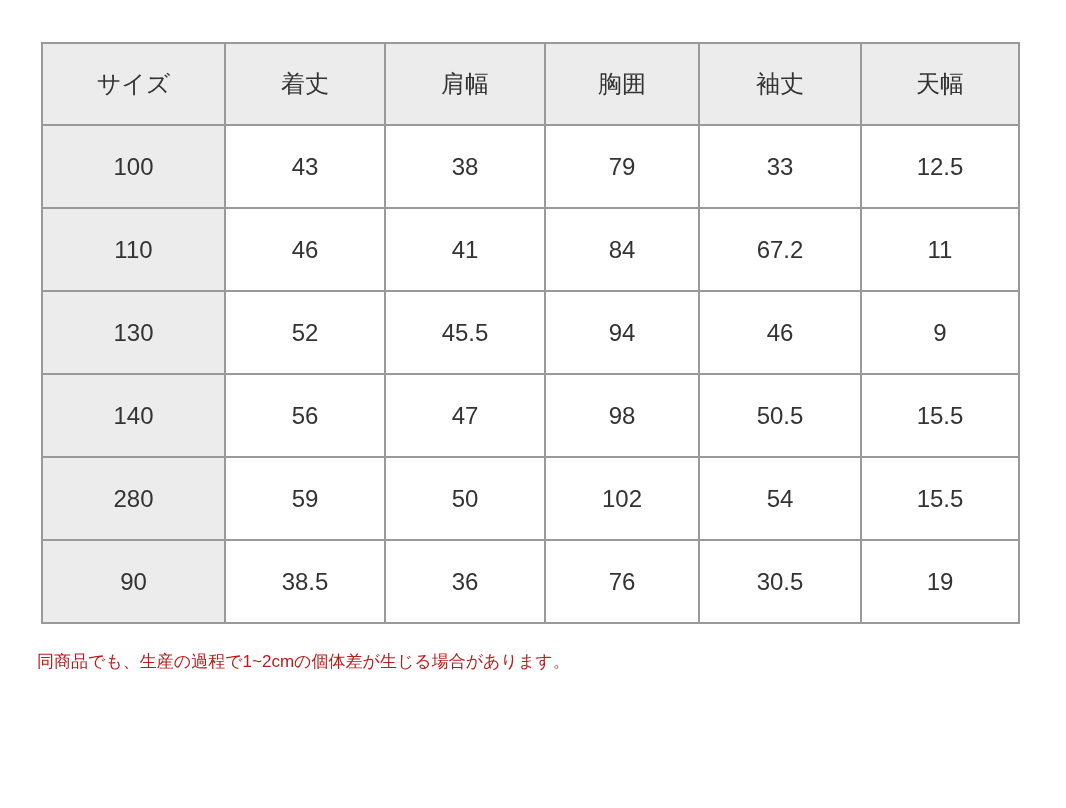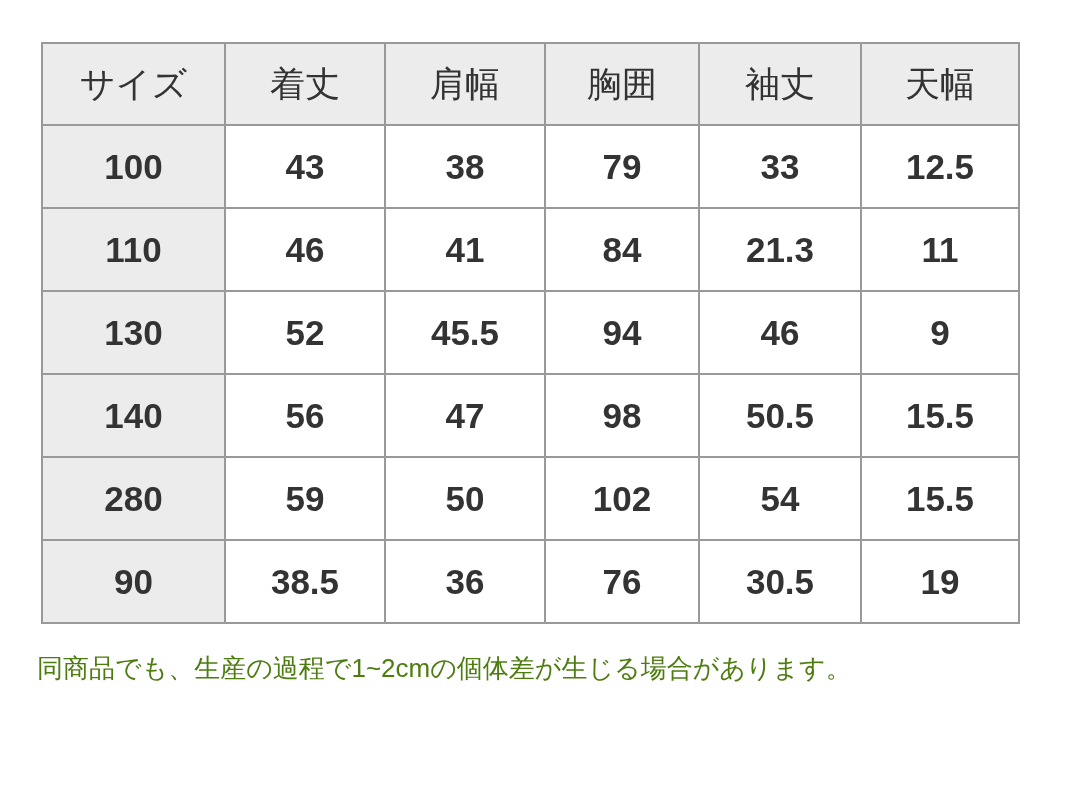--- a/index.html
+++ b/index.html
@@ -20,48 +20,47 @@
   table.size-table {
     border-collapse: collapse;
     table-layout: fixed;
     width: 977px;
   }
   .size-table th,
   .size-table td {
     border: 2px solid #999999;
     text-align: center;
     vertical-align: middle;
-    font-size: 35px;
+    font-size: 24px;
     font-weight: 400;
     color: #333333;
     padding: 0;
     background: #ffffff;
   }
   .size-table thead th {
     height: 80px;
     background: #ececec;
   }
   .size-table tbody td {
     height: 81px;
-    font-weight: bold;
   }
   .size-table tbody td:first-child {
     background: #ececec;
   }
   .size-table col.c1 { width: 183px; }
   .size-table col.c2 { width: 160px; }
   .size-table col.c3 { width: 160px; }
   .size-table col.c4 { width: 154px; }
   .size-table col.c5 { width: 162px; }
   .size-table col.c6 { width: 158px; }
   .note {
     margin: 26px 0 16px -4px;
-    font-size: 26px;
+    font-size: 17px;
     line-height: 1.4;
-    color: #4d7c0f;
+    color: #b91c1c;
   }
 </style>
 </head>
 <body>
 
 <div class="page">
   <table class="size-table">
     <colgroup>
       <col class="c1">
         <col class="c2">
@@ -87,21 +86,21 @@
           <td>38</td>
           <td>79</td>
           <td>33</td>
           <td>12.5</td>
         </tr>
         <tr>
           <td>110</td>
           <td>46</td>
           <td>41</td>
           <td>84</td>
-          <td>21.3</td>
+          <td>67.2</td>
           <td>11</td>
         </tr>
         <tr>
           <td>130</td>
           <td>52</td>
           <td>45.5</td>
           <td>94</td>
           <td>46</td>
           <td>9</td>
         </tr>

